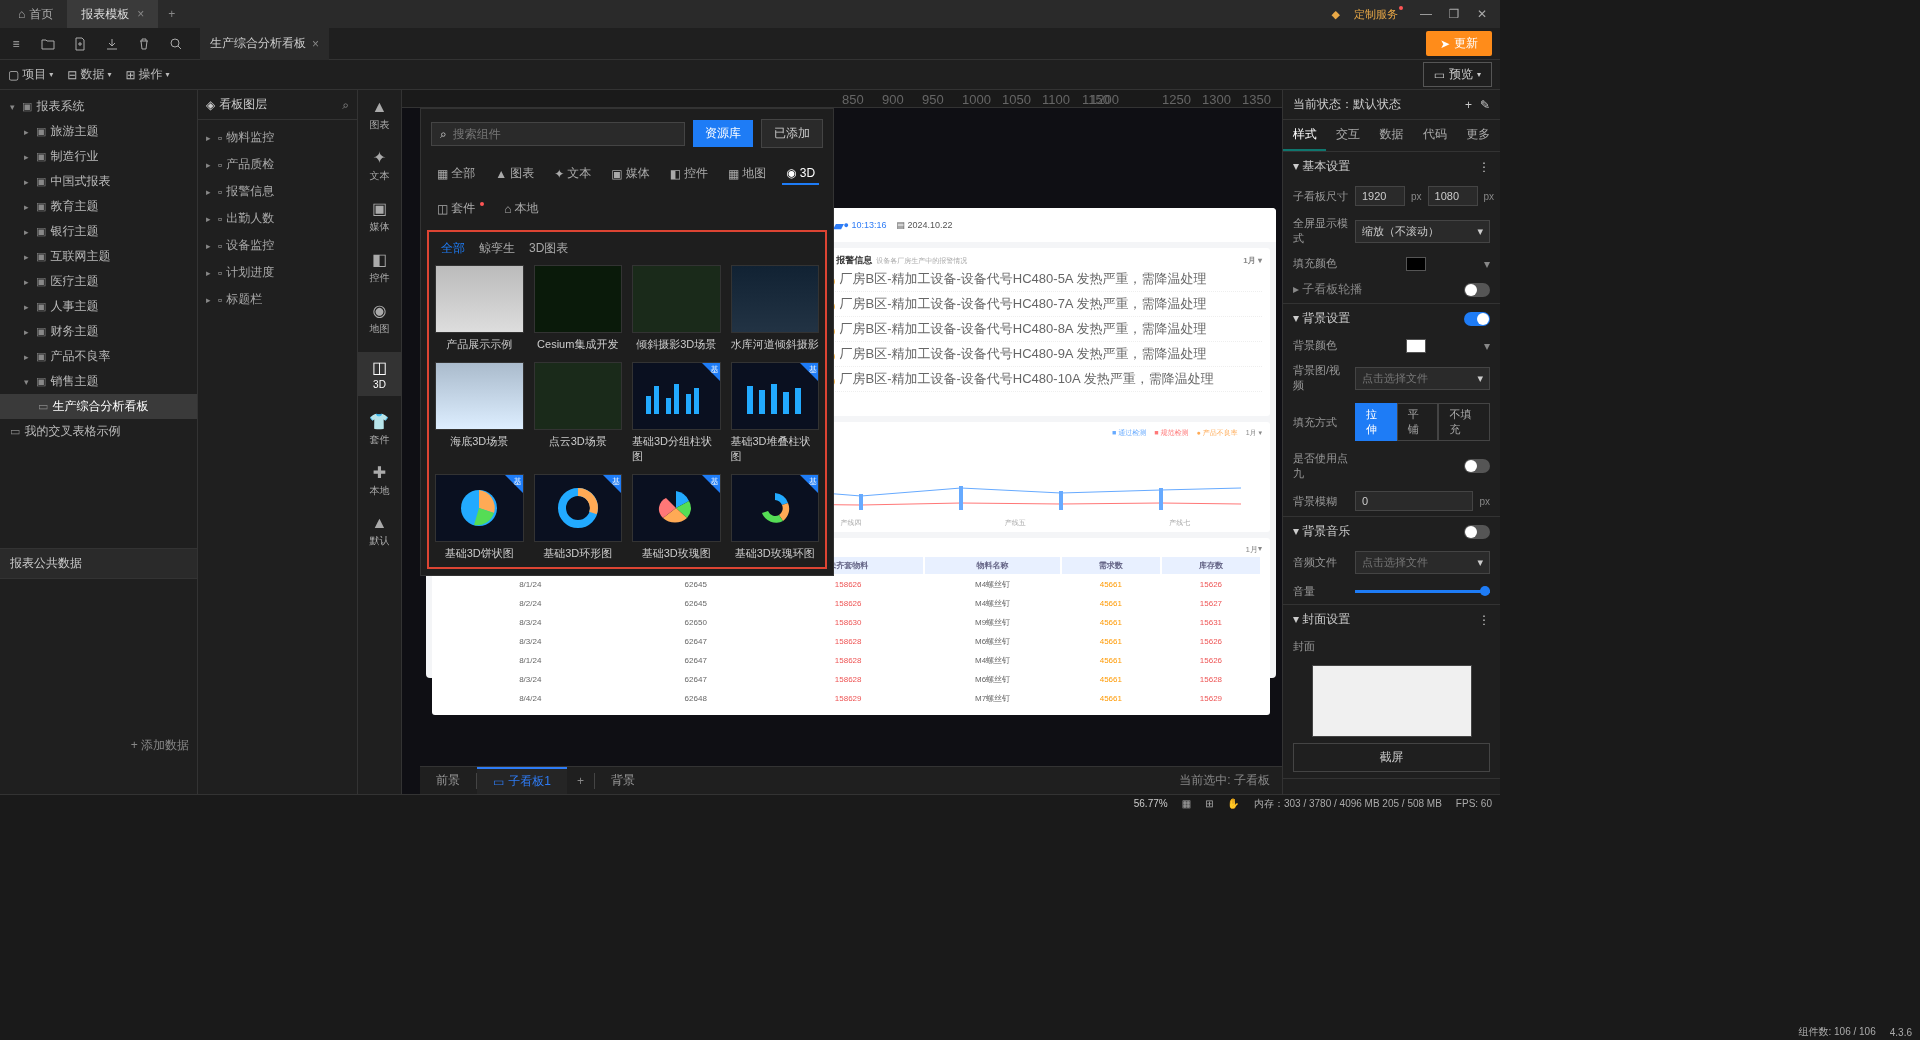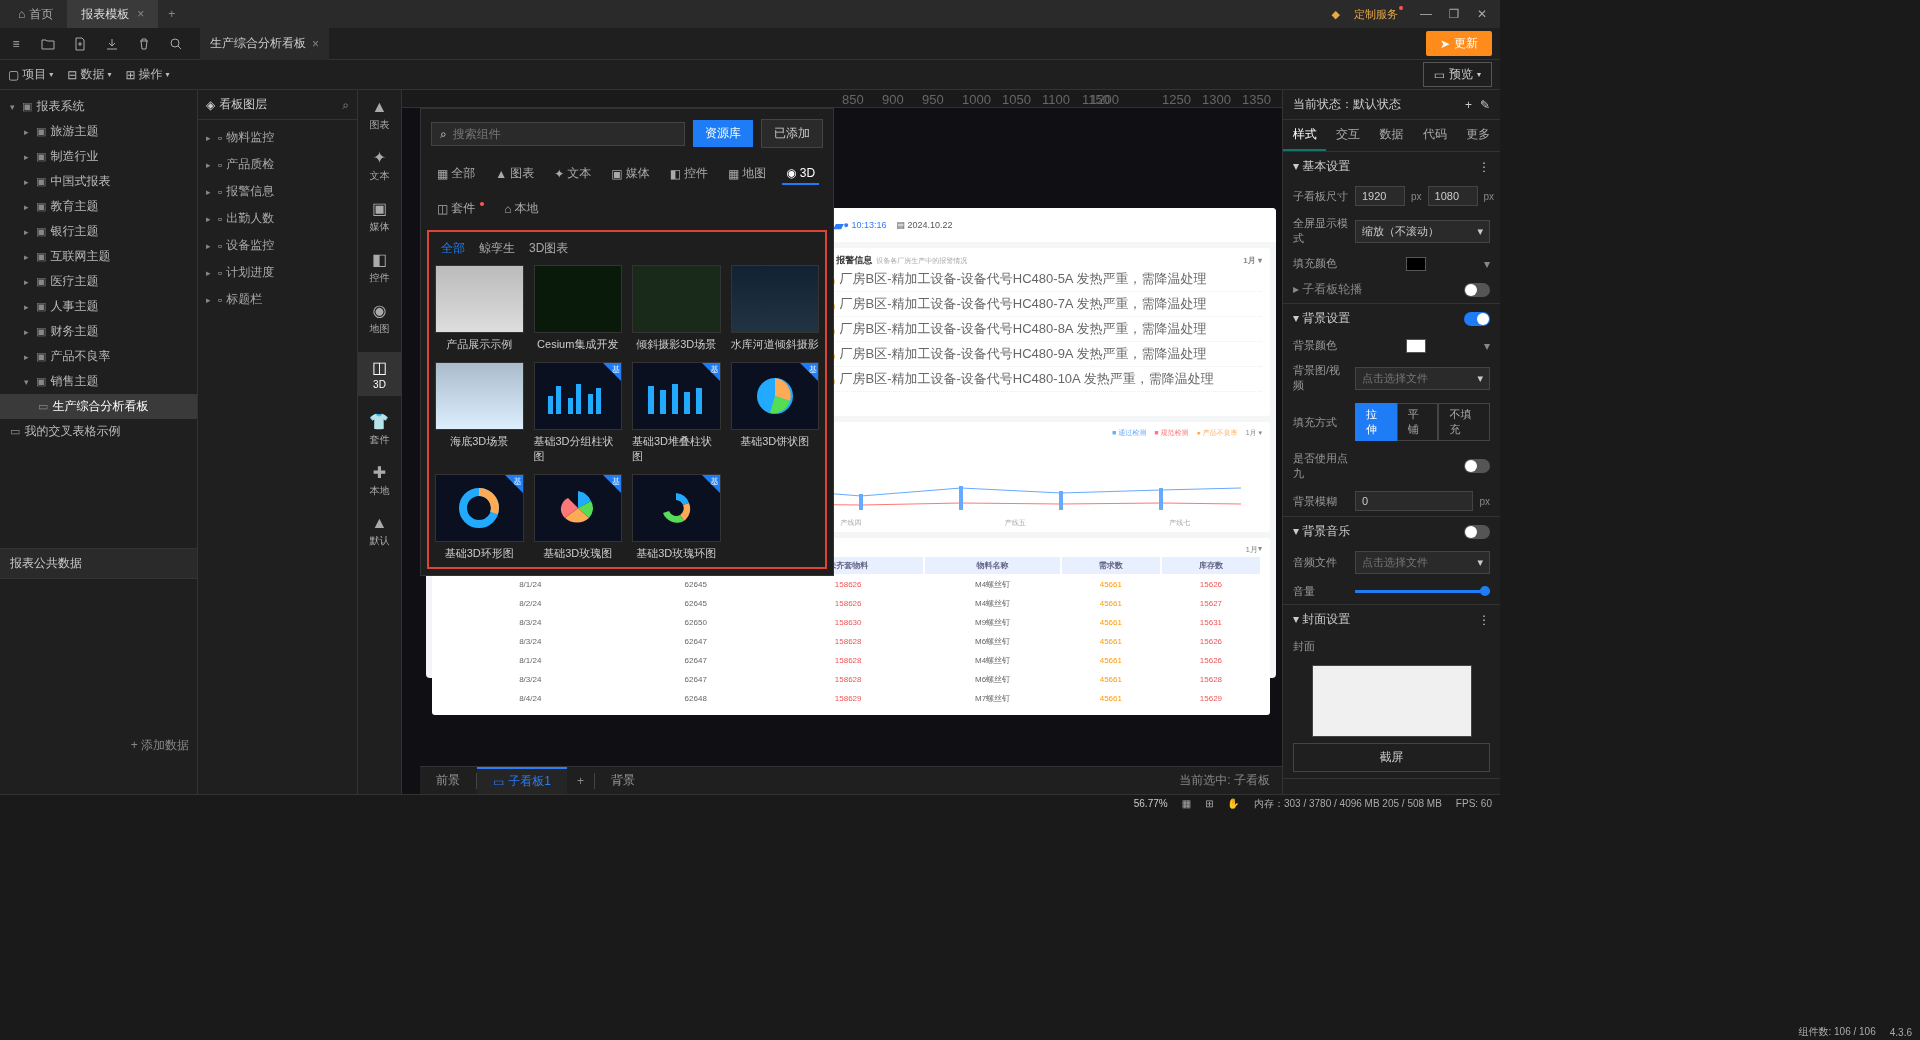--- a/index.html
+++ b/index.html
@@ -629,20 +629,24 @@
               </div>
             <div class="pcard">
                 <div class="pcard-img" style="background:linear-gradient(#123,#234)"></div>
                 <div class="pcard-label">水库河道倾斜摄影</div>
               </div>
             <div class="pcard">
                 <div class="pcard-img" style="background:linear-gradient(#abc,#def)"></div>
                 <div class="pcard-label">海底3D场景</div>
               </div>
             <div class="pcard">
+                <div class="pcard-img" style="background:#1a2a1a"></div>
+                <div class="pcard-label">点云3D场景</div>
+              </div>
+            <div class="pcard">
                 <div class="pcard-img">
                   <div class="badge-ji"></div>
                   <svg width="80" height="40">
                     <g fill="#2af">
                       <rect x="10" y="20" width="5" height="18"></rect>
                       <rect x="18" y="10" width="5" height="28"></rect>
                       <rect x="30" y="22" width="5" height="16"></rect>
                       <rect x="38" y="8" width="5" height="30"></rect>
                       <rect x="50" y="18" width="5" height="20"></rect>
                       <rect x="58" y="12" width="5" height="26"></rect>

